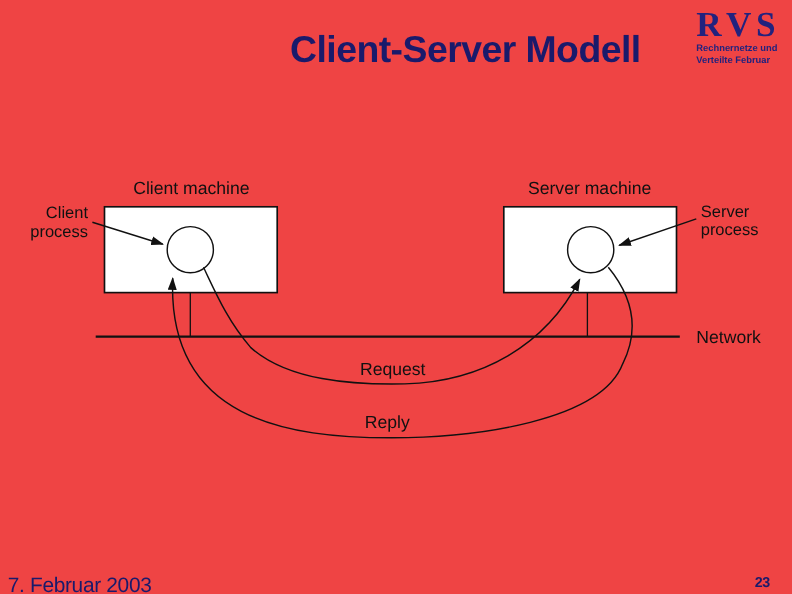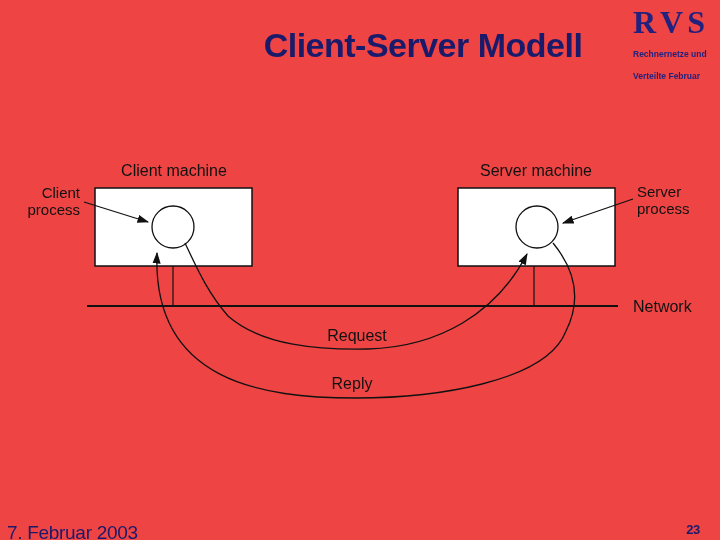--- a/index.html
+++ b/index.html
@@ -14,21 +14,21 @@
     color:#1a1a6b;margin:0;
   }
   
   .logo{position:absolute;right:15px;top:6px;width:72px;text-align:left;}
   .logo-letters{display:flex;align-items:flex-start;justify-content:flex-start;height:32px;}
   .logo-letter{
     font-family:"Liberation Serif",serif;font-weight:bold;font-size:32px;line-height:32px;
     color:#22227e;
   }
   .logo-bar{width:3px;height:25px;background:#8c96b4;margin:1px 2px 0 2px;}
-  .logo-sub{margin-top:12px;font-size:8.5px;font-weight:bold;color:#22227e;line-height:9.5px;white-space:nowrap;}
+  .logo-sub{margin-top:1px;font-size:8.5px;font-weight:bold;color:#22227e;line-height:9.5px;white-space:nowrap;}
   
   .diagram{position:absolute;left:0;top:0;width:720px;height:540px;}
   .diagram text{font-family:"Liberation Sans",sans-serif;fill:#111;}
   
   .footer-date{
     position:absolute;left:7px;top:522px;font-size:19px;font-weight:normal;
     letter-spacing:-0.3px;color:#1a1a6b;
   }
   .footer-page{
     position:absolute;right:20px;top:522px;font-size:13px;font-weight:bold;

